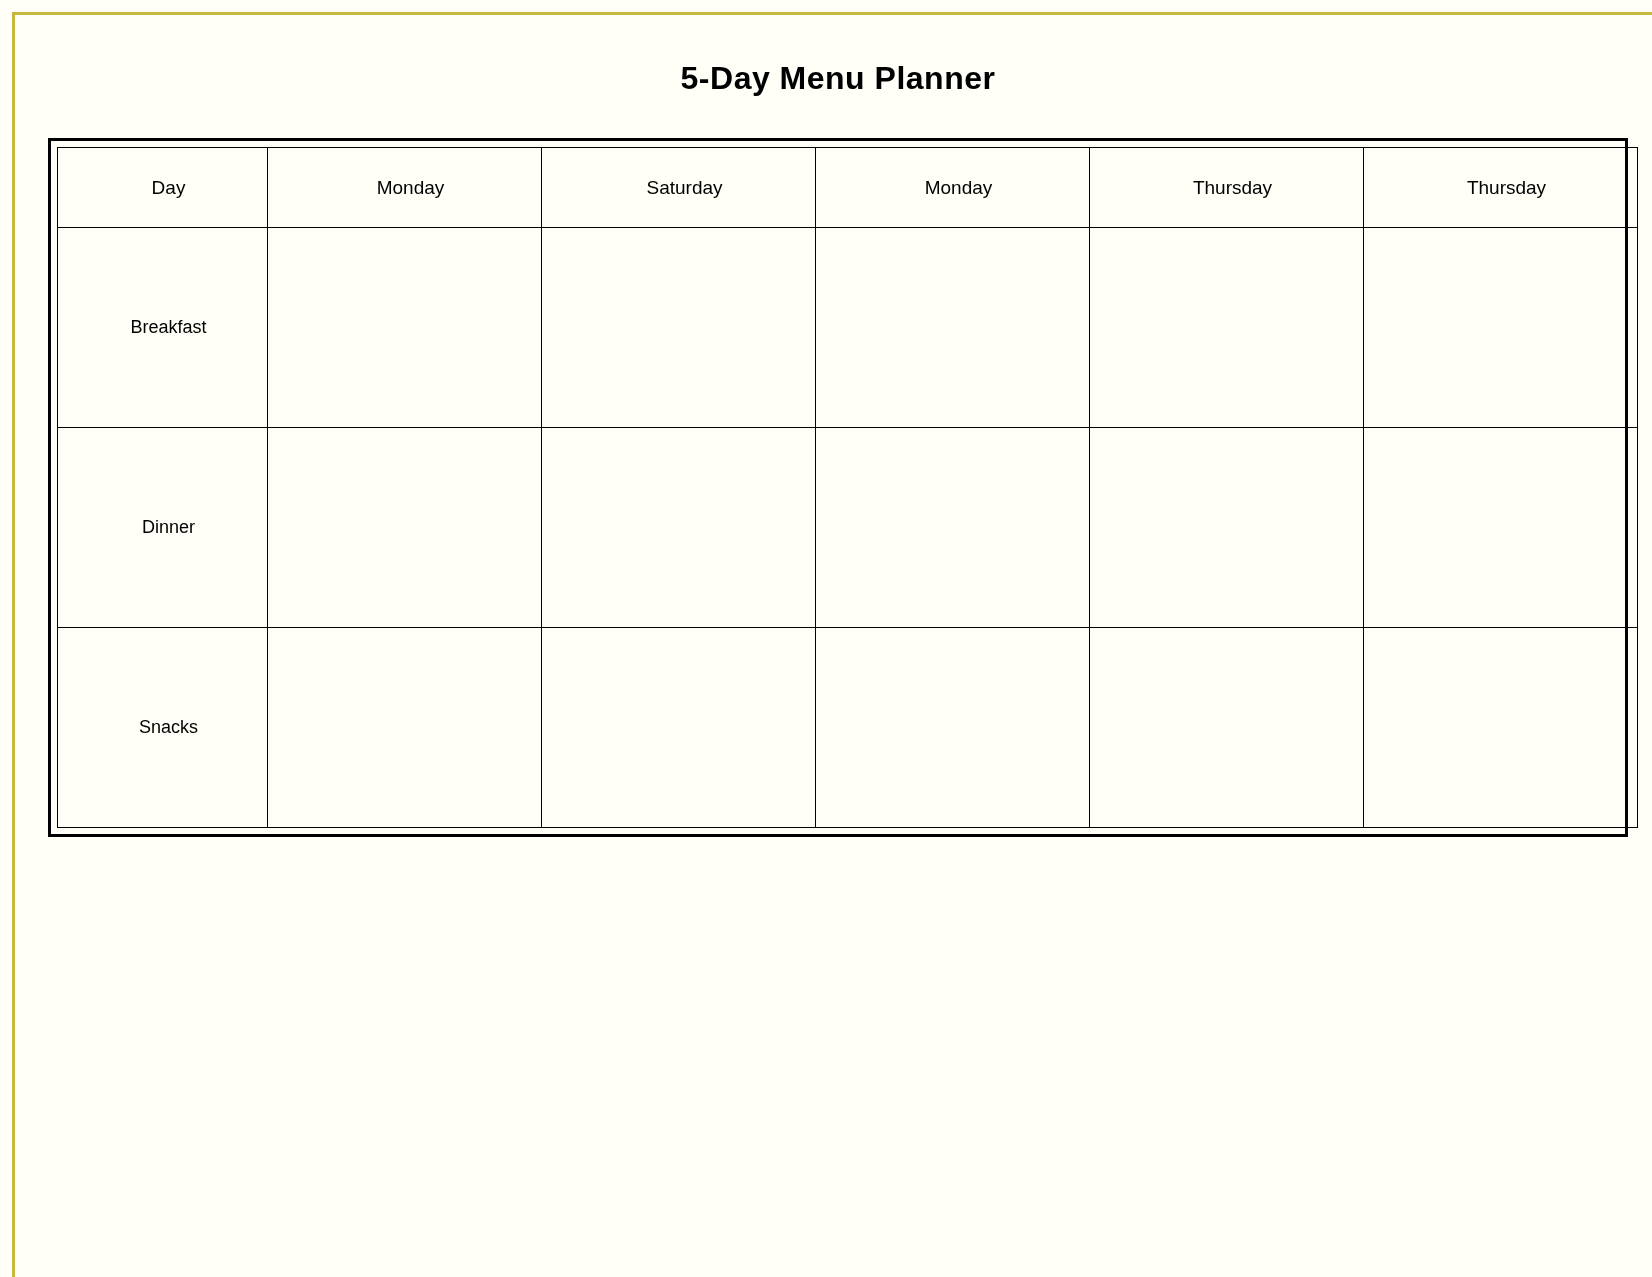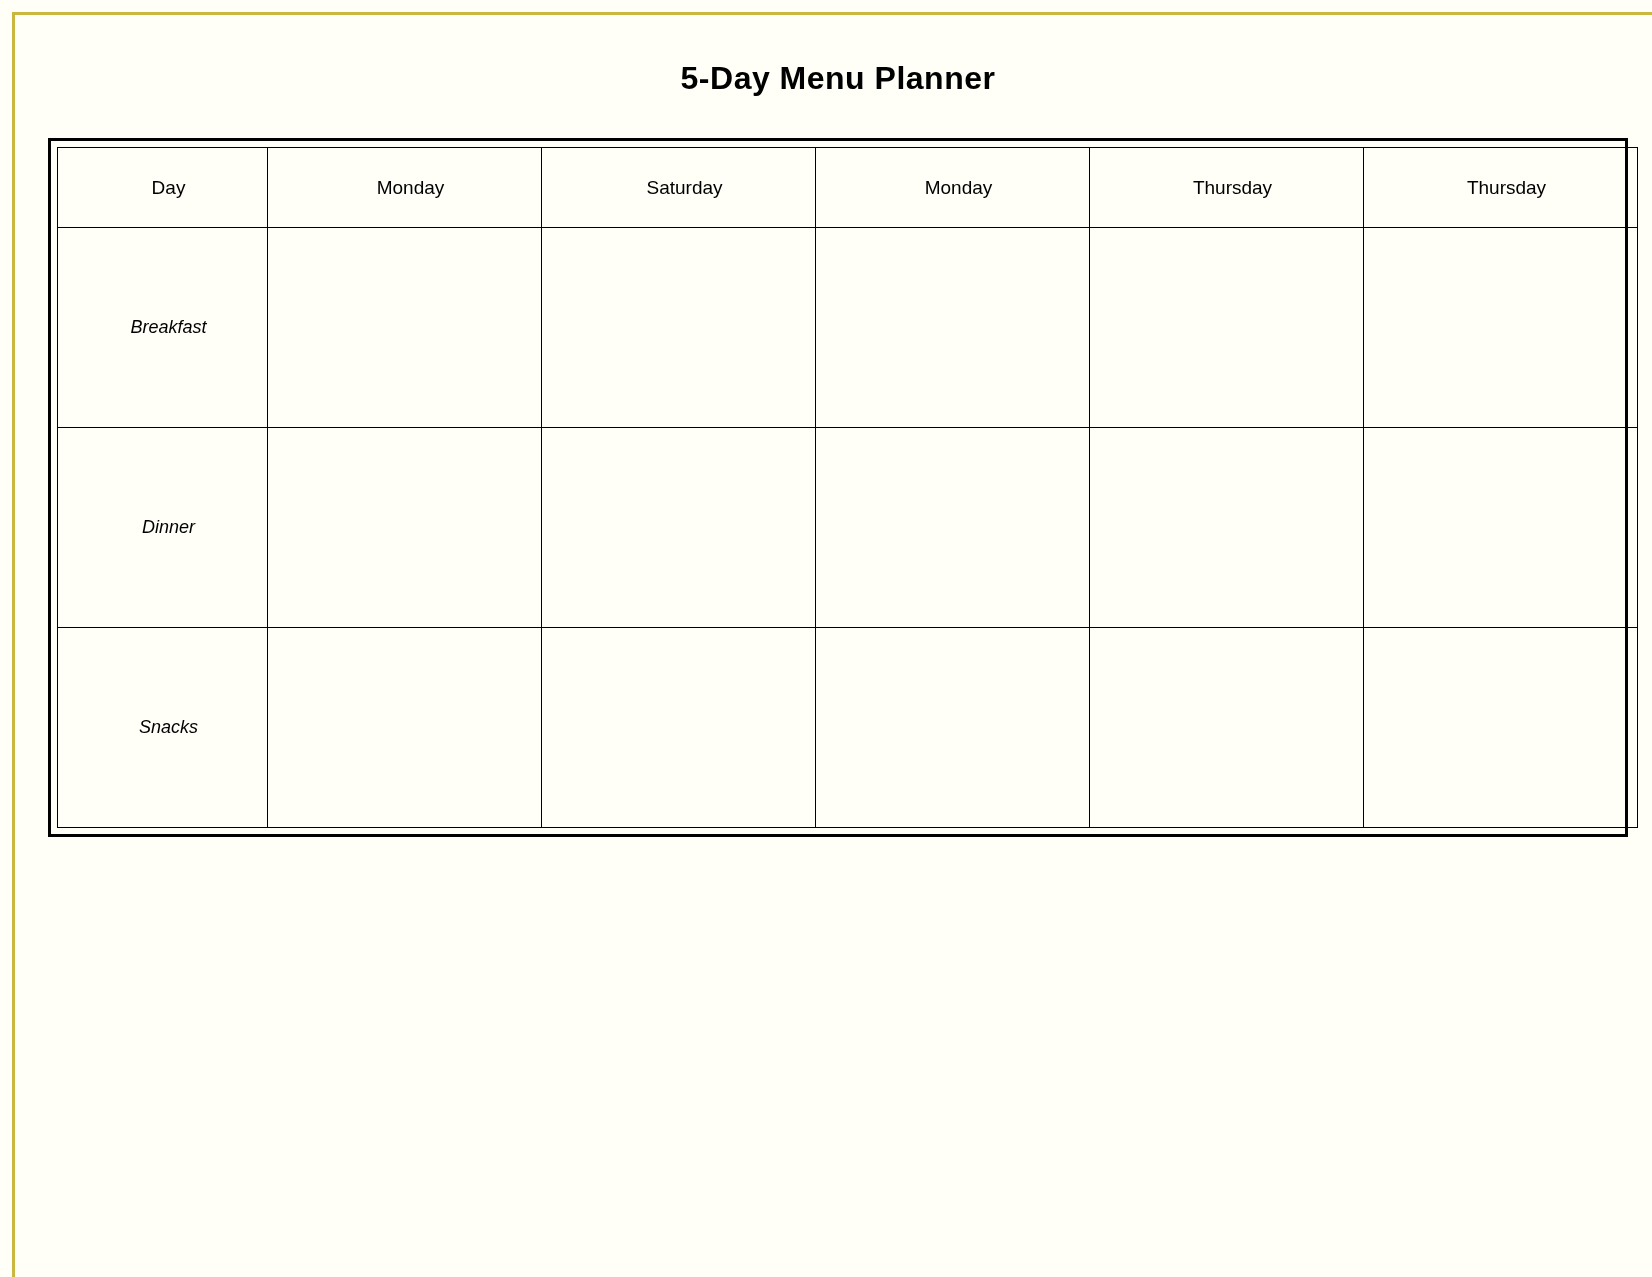--- a/index.html
+++ b/index.html
@@ -50,21 +50,20 @@
     }
 
     thead th {
       height: 80px;
       font-weight: normal;
       font-size: 19px;
     }
 
     tbody td {
       height: 200px;
-      font-style: italic;
     }
 
     .col-day {
       width: 210px;
     }
 
     .col-weekday {
       width: calc((1580px - 210px) / 5);
     }
   </style>

